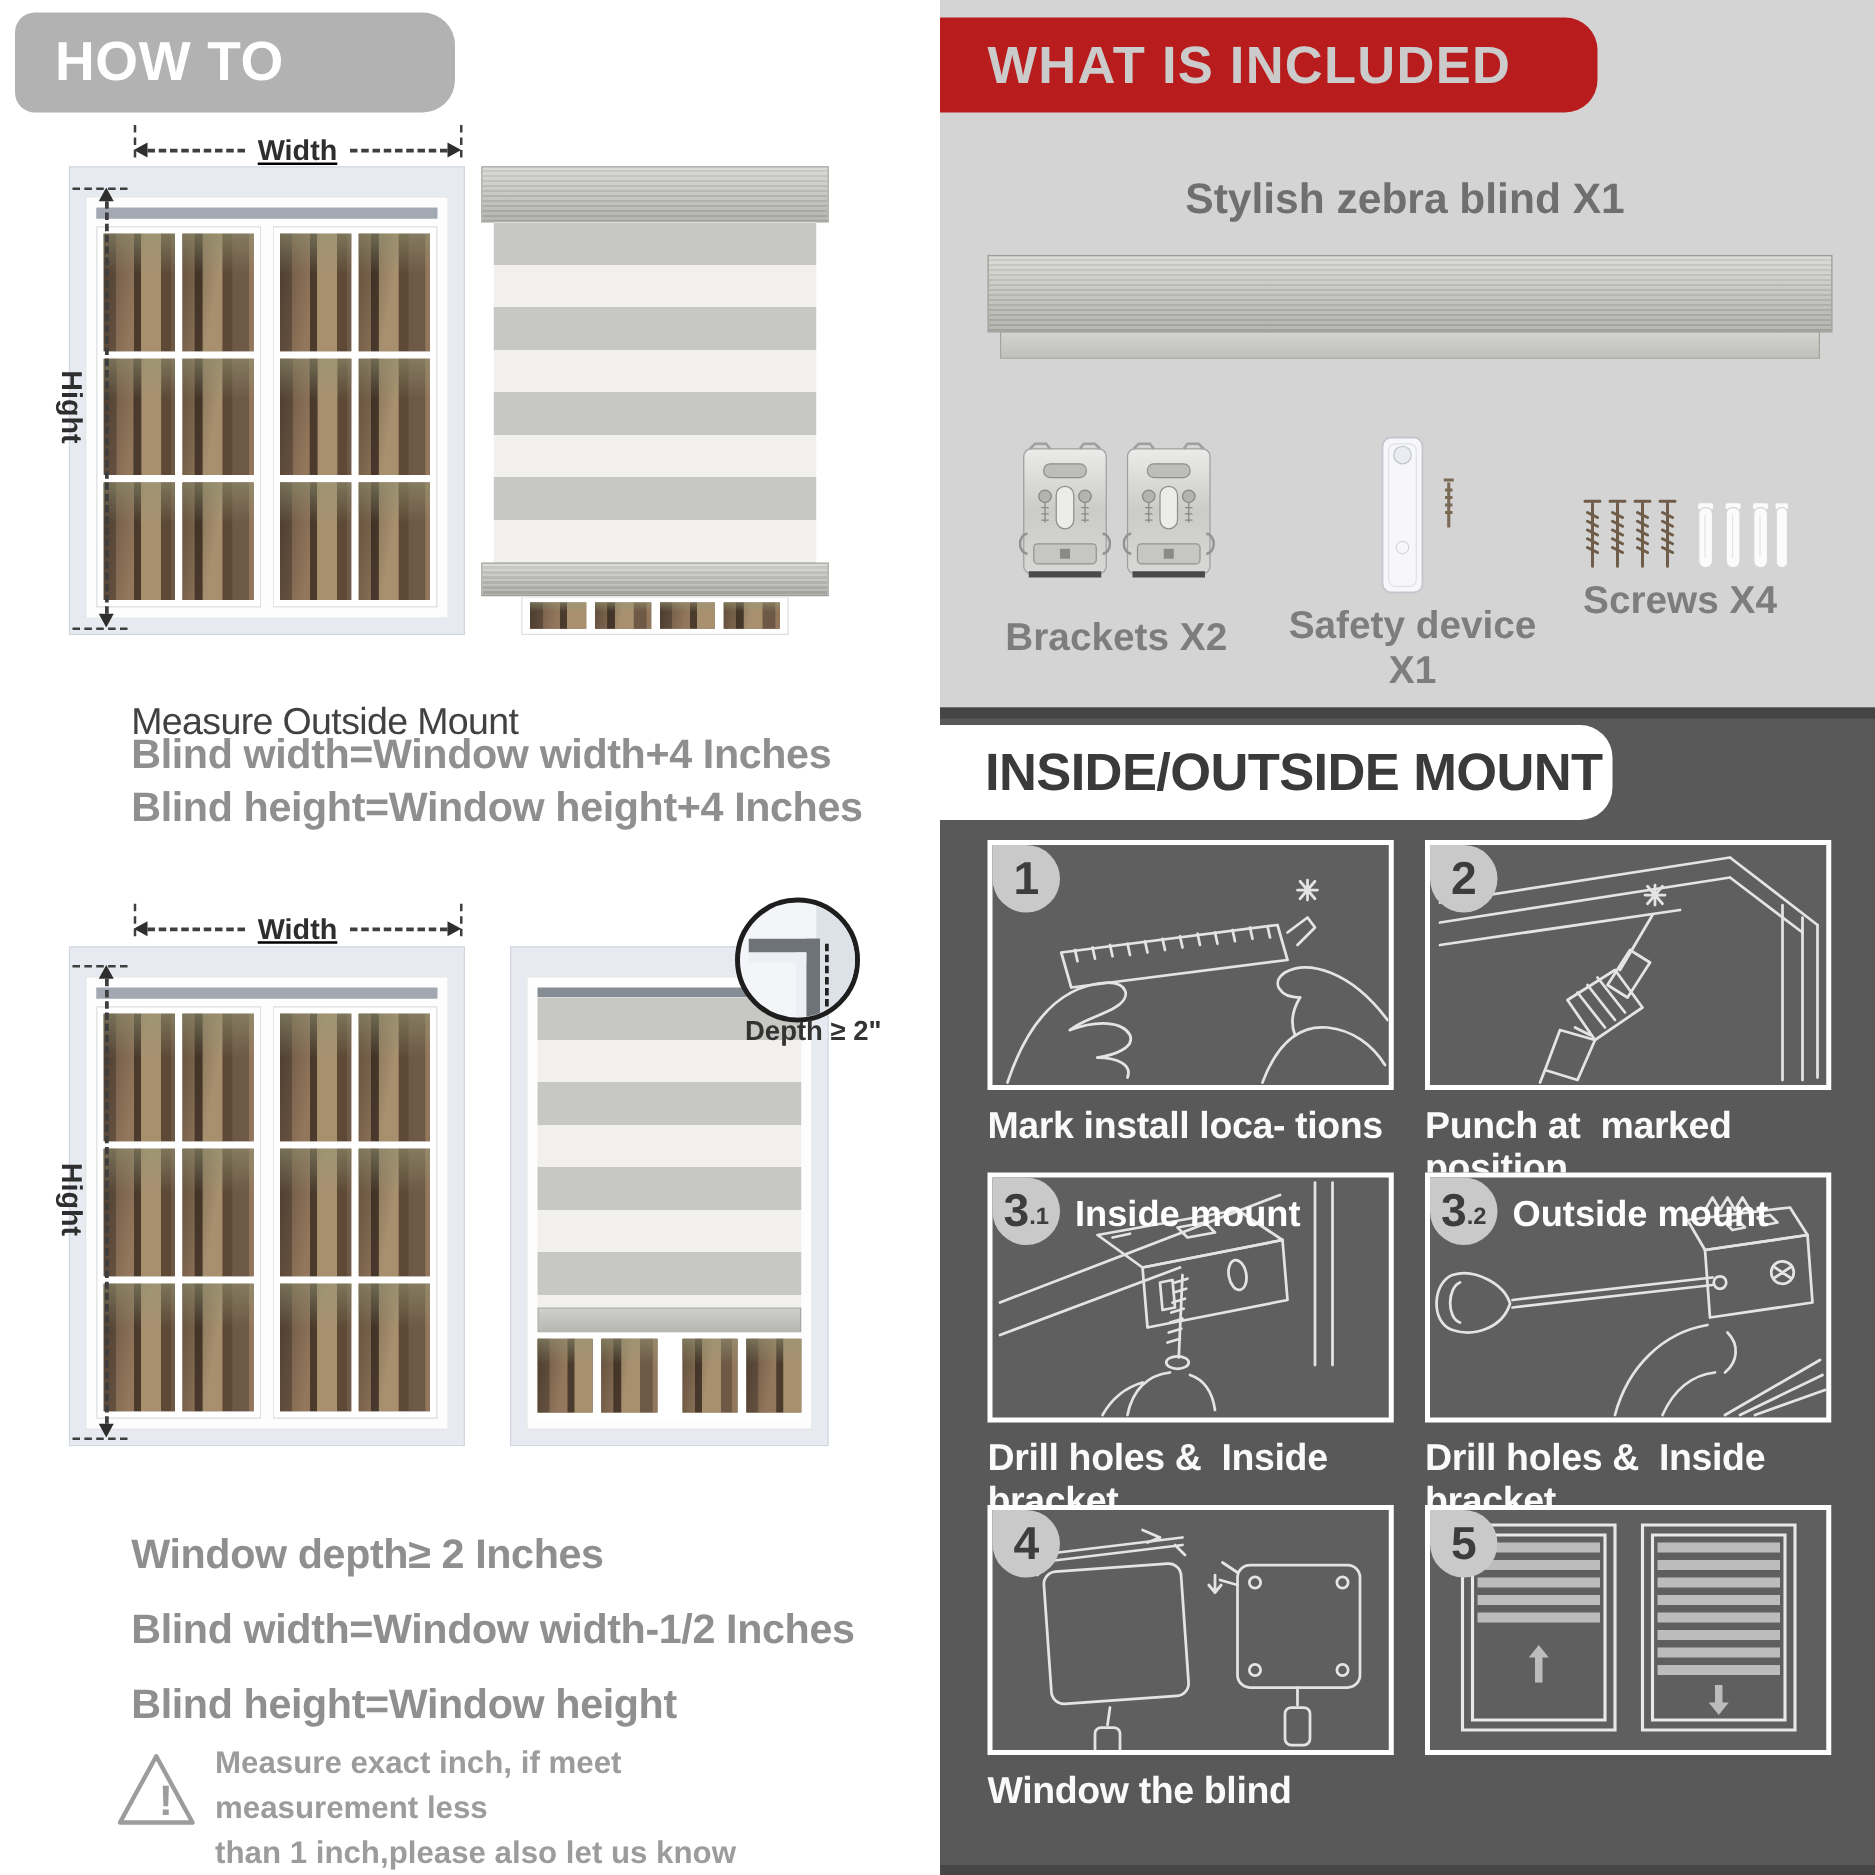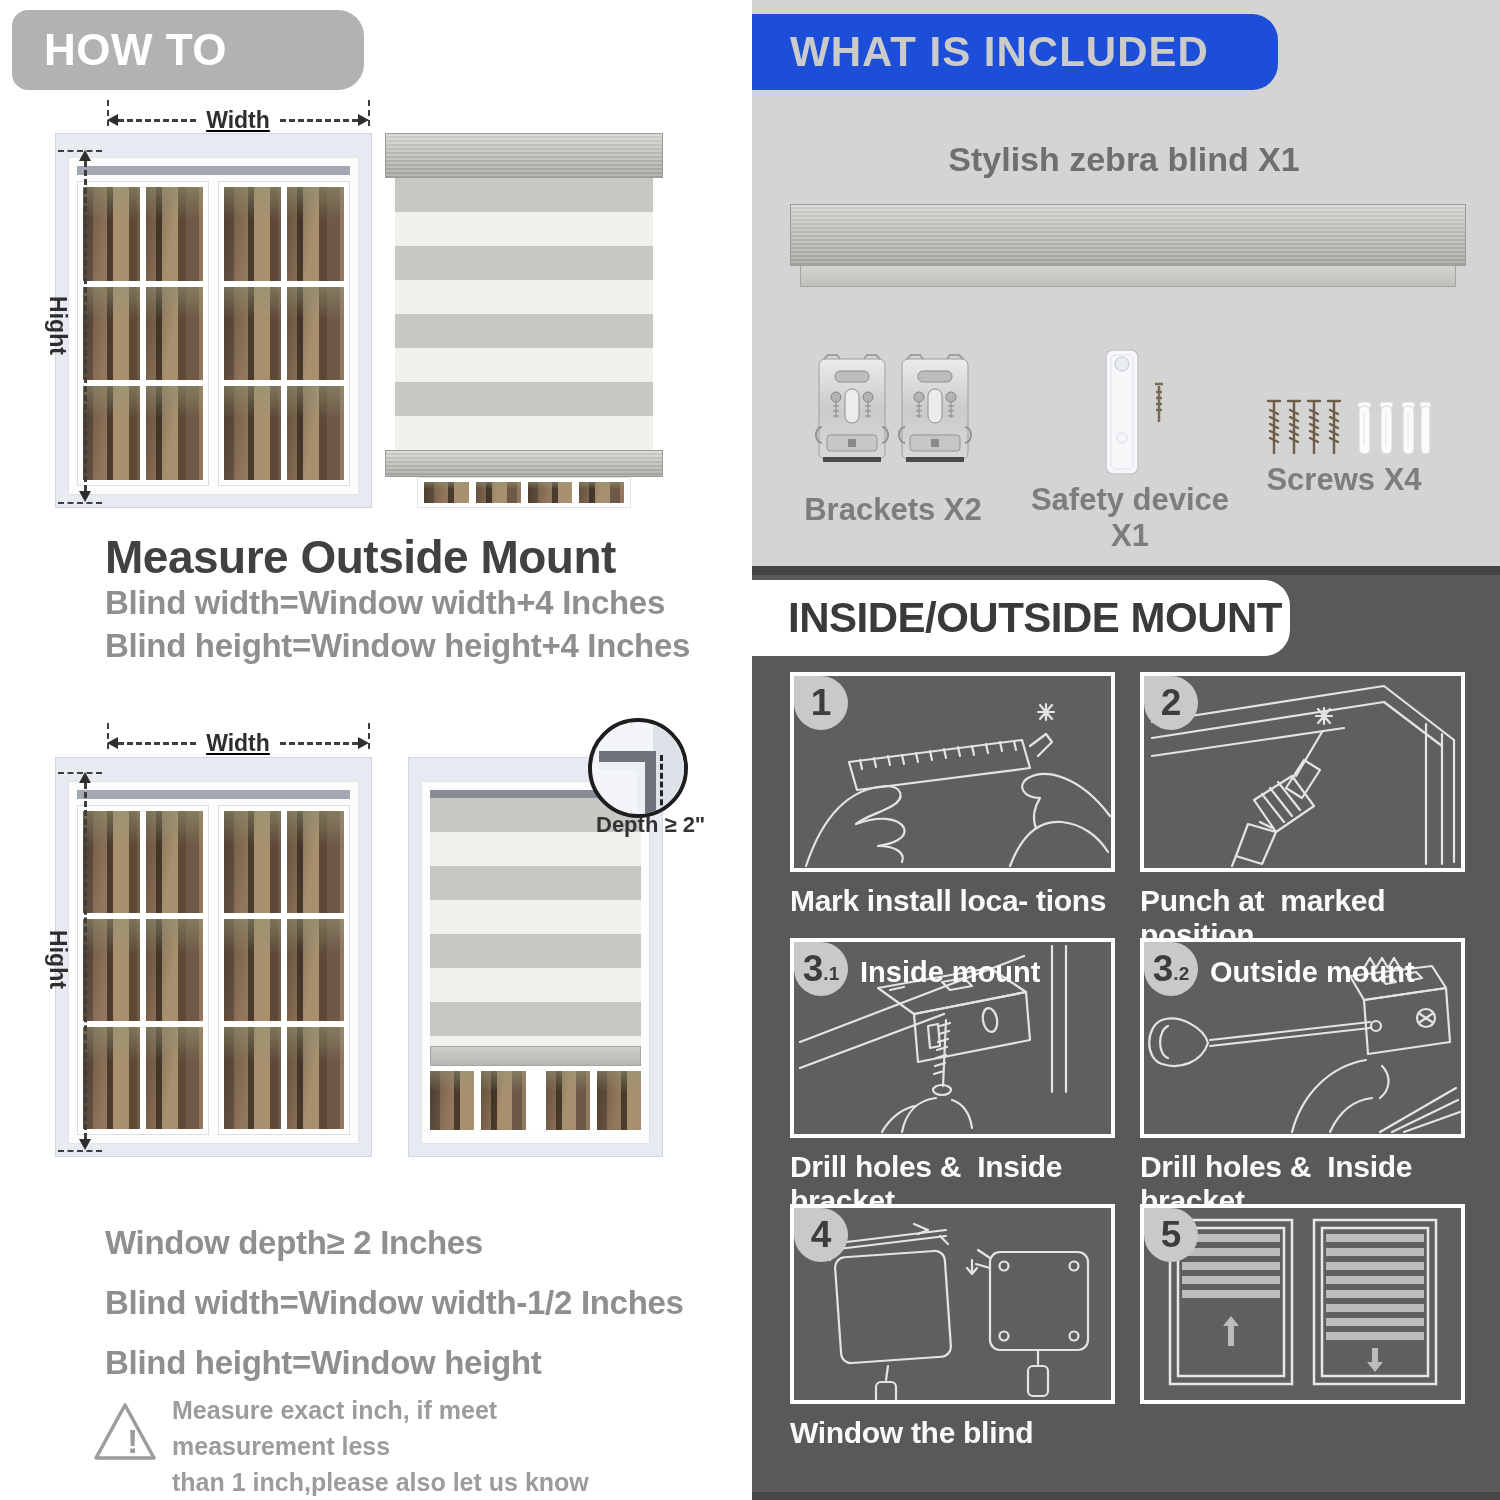--- a/index.html
+++ b/index.html
@@ -5,21 +5,21 @@
   html,body{margin:0;padding:0;background:#fff;}
   .page{position:relative;width:1500px;height:1500px;background:#fff;overflow:hidden;
         font-family:"Liberation Sans",sans-serif;}
   .abs{position:absolute;}
 
   
   .hdr-bar{position:absolute;left:12px;top:10px;width:352px;height:80px;
     background:var(--header-bar,#b2b2b2);border-radius:16px 26px 26px 16px;
     color:#fff;font-size:44px;font-weight:700;line-height:80px;padding-left:32px;
     letter-spacing:.5px;box-sizing:border-box;}
-  .h2{position:absolute;font-size:46px;font-weight:700;color:var(--heading-dark,#414141);letter-spacing:-.5px;}
+  .h2{position:absolute;font-size:30px;font-weight:400;color:var(--heading-dark,#414141);letter-spacing:-.5px;margin-top:31px;}
   .gline{position:absolute;font-size:33px;font-weight:700;color:var(--body-gray,#8f8f8f);letter-spacing:-.3px;white-space:pre-wrap;}
 
   
   .win{position:absolute;background:#e7eaf0;box-shadow:inset 0 0 0 1px #d2d7df;
        padding:24px 13px 13px 13px;box-sizing:border-box;}
   .win-frame{background:#fdfdfd;height:100%;box-sizing:border-box;padding:9px;
        box-shadow:inset 0 0 0 1px #e3e3e3;display:flex;flex-direction:column;}
   .sash-shadow{height:9px;background:#a3a9b3;margin-bottom:6px;flex:none;}
   .glass-row{display:flex;gap:9px;flex:1;min-height:0;}
   .casement{flex:1;background:#fff;box-shadow:inset 0 0 0 1px #ddd;padding:6px;
@@ -77,21 +77,21 @@
   .mag .dash{position:absolute;left:74%;top:36%;height:64%;border-left:3px dashed #222;}
   .depth-lbl{position:absolute;font-size:22px;font-weight:700;color:#333;white-space:pre-wrap;z-index:6;}
 
   
   .warn-txt{position:absolute;font-size:25px;line-height:36px;font-weight:600;color:var(--warning-gray,#9c9c9c);}
   .warn-tri{position:absolute;}
   .warn-mark{position:absolute;font-size:34px;font-weight:700;color:#9c9c9c;}
 
   
   .panel-light{position:absolute;left:752px;top:0;width:748px;height:566px;background:var(--light-panel,#d4d4d4);}
-  .box-included{position:absolute;left:752px;top:14px;width:526px;height:76px;background:#1d4ed8;
+  .box-included{position:absolute;left:752px;top:14px;width:526px;height:76px;background:#b91c1c;
       border-radius:0 26px 26px 0;color:var(--included-title,#cbcbcb);font-size:42px;font-weight:700;
       line-height:76px;padding-left:38px;box-sizing:border-box;letter-spacing:1px;}
   .blind-lbl{position:absolute;left:790px;top:140px;width:668px;text-align:center;
       font-size:34px;font-weight:700;color:#6f6f6f;}
   .headrail{position:absolute;left:790px;top:204px;width:676px;height:62px;}
   .headrail-lip{position:absolute;left:800px;top:265px;width:656px;height:22px;
       background:linear-gradient(180deg,#d3d3cf,#bfbfbb);border:1px solid #a3a39f;box-sizing:border-box;}
   .item-lbl{position:absolute;font-size:31px;font-weight:700;color:var(--item-label,#7d7d7d);text-align:center;}
 
   .panel-dark{position:absolute;left:752px;top:566px;width:748px;height:934px;background:var(--dark-panel,#595959);}

